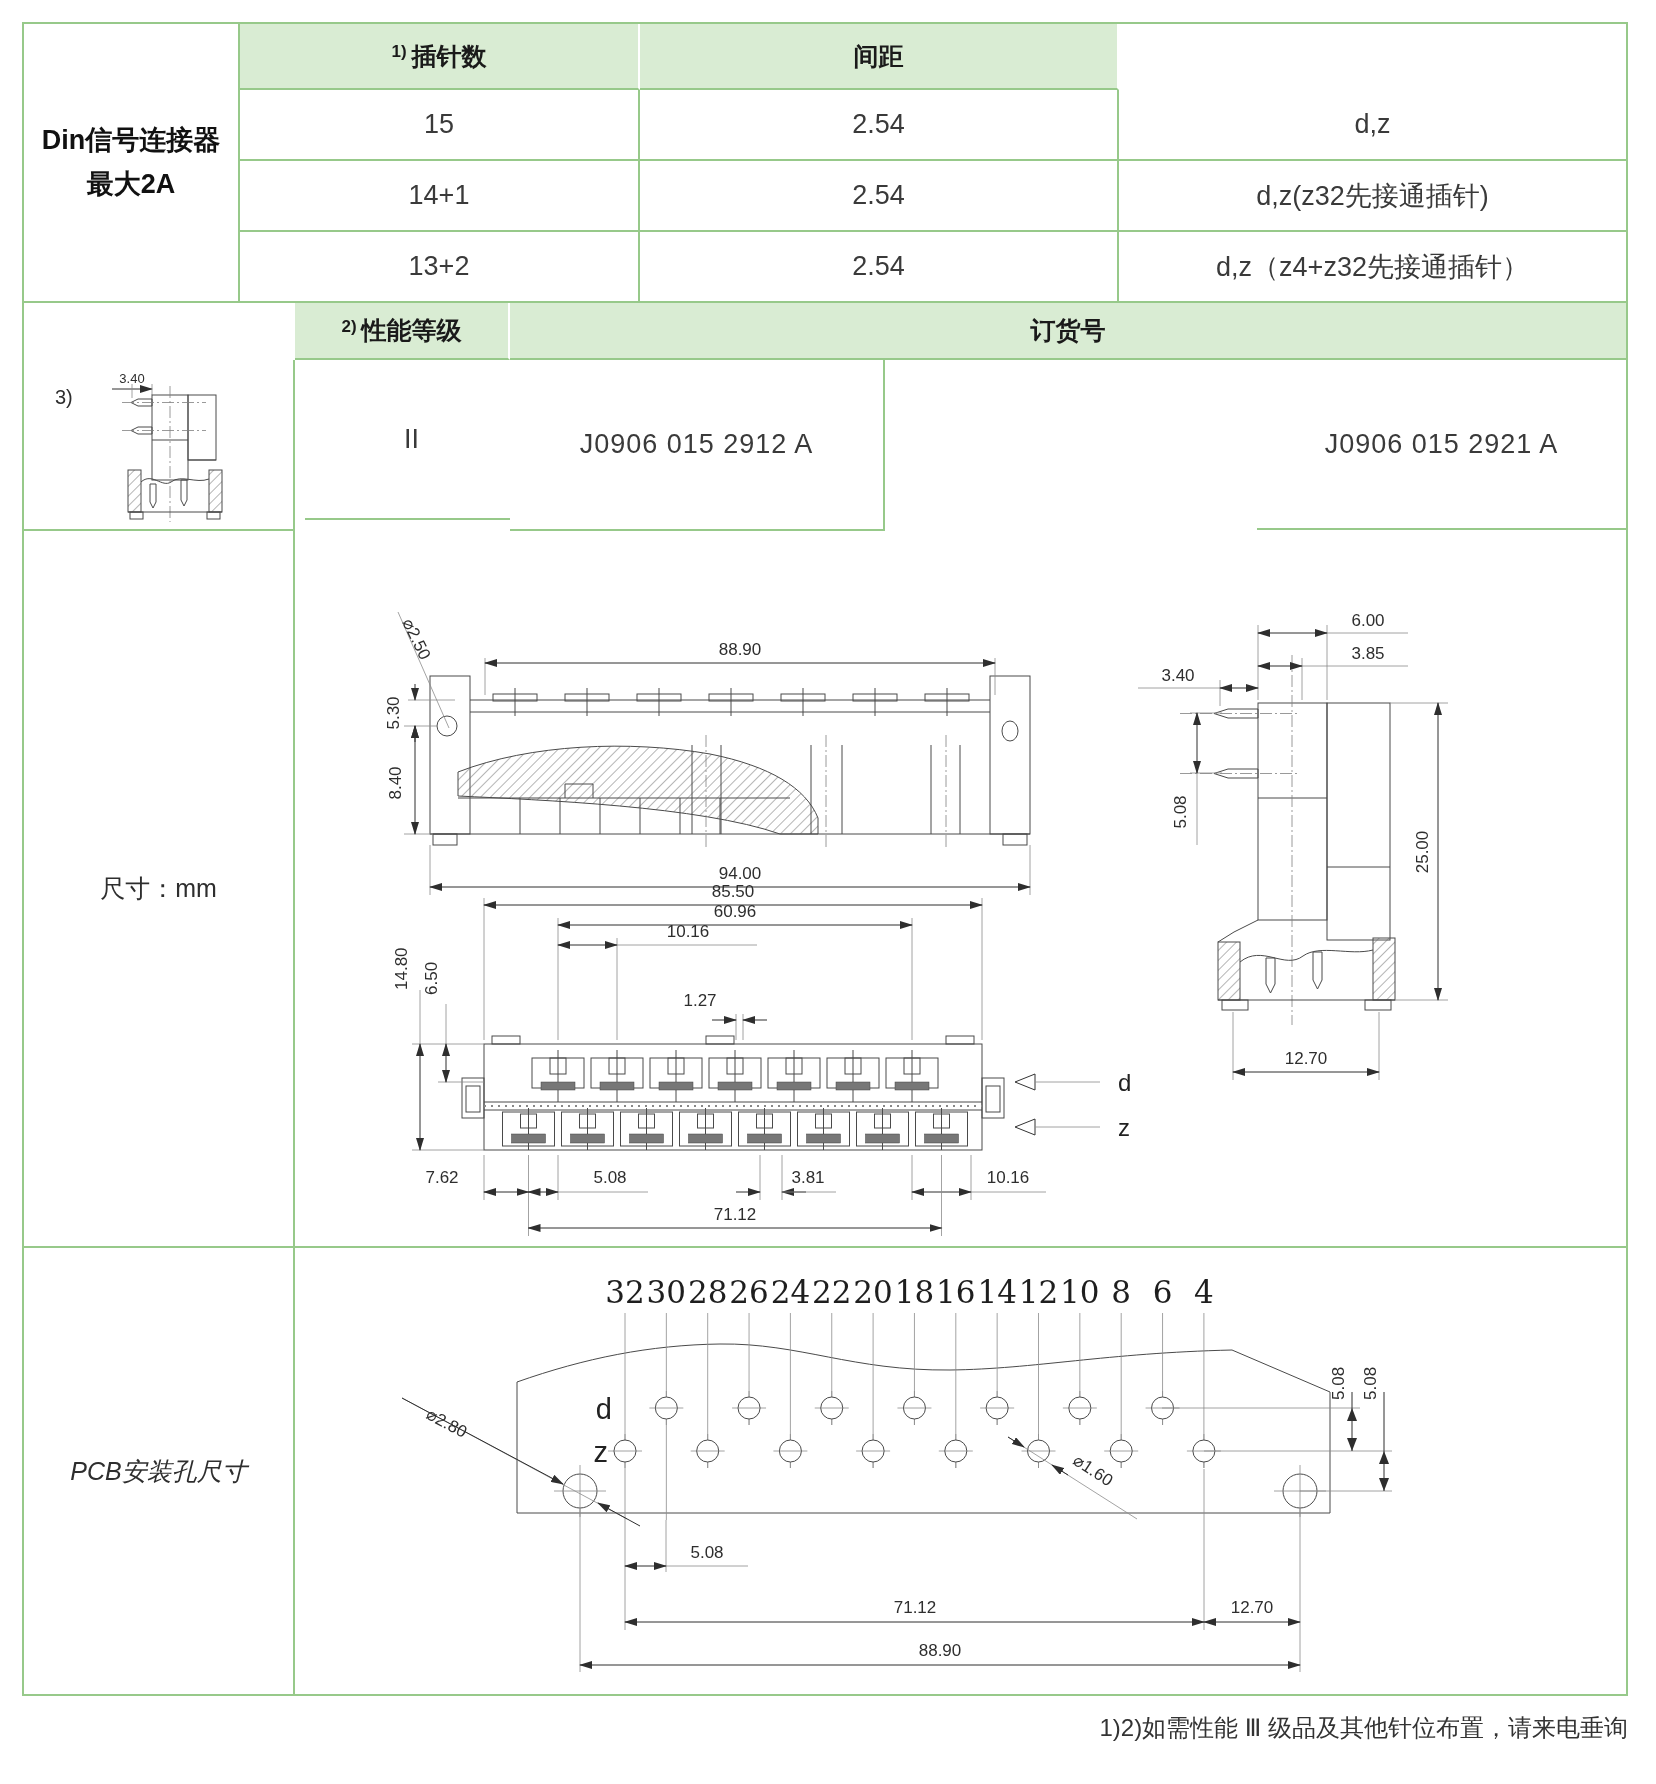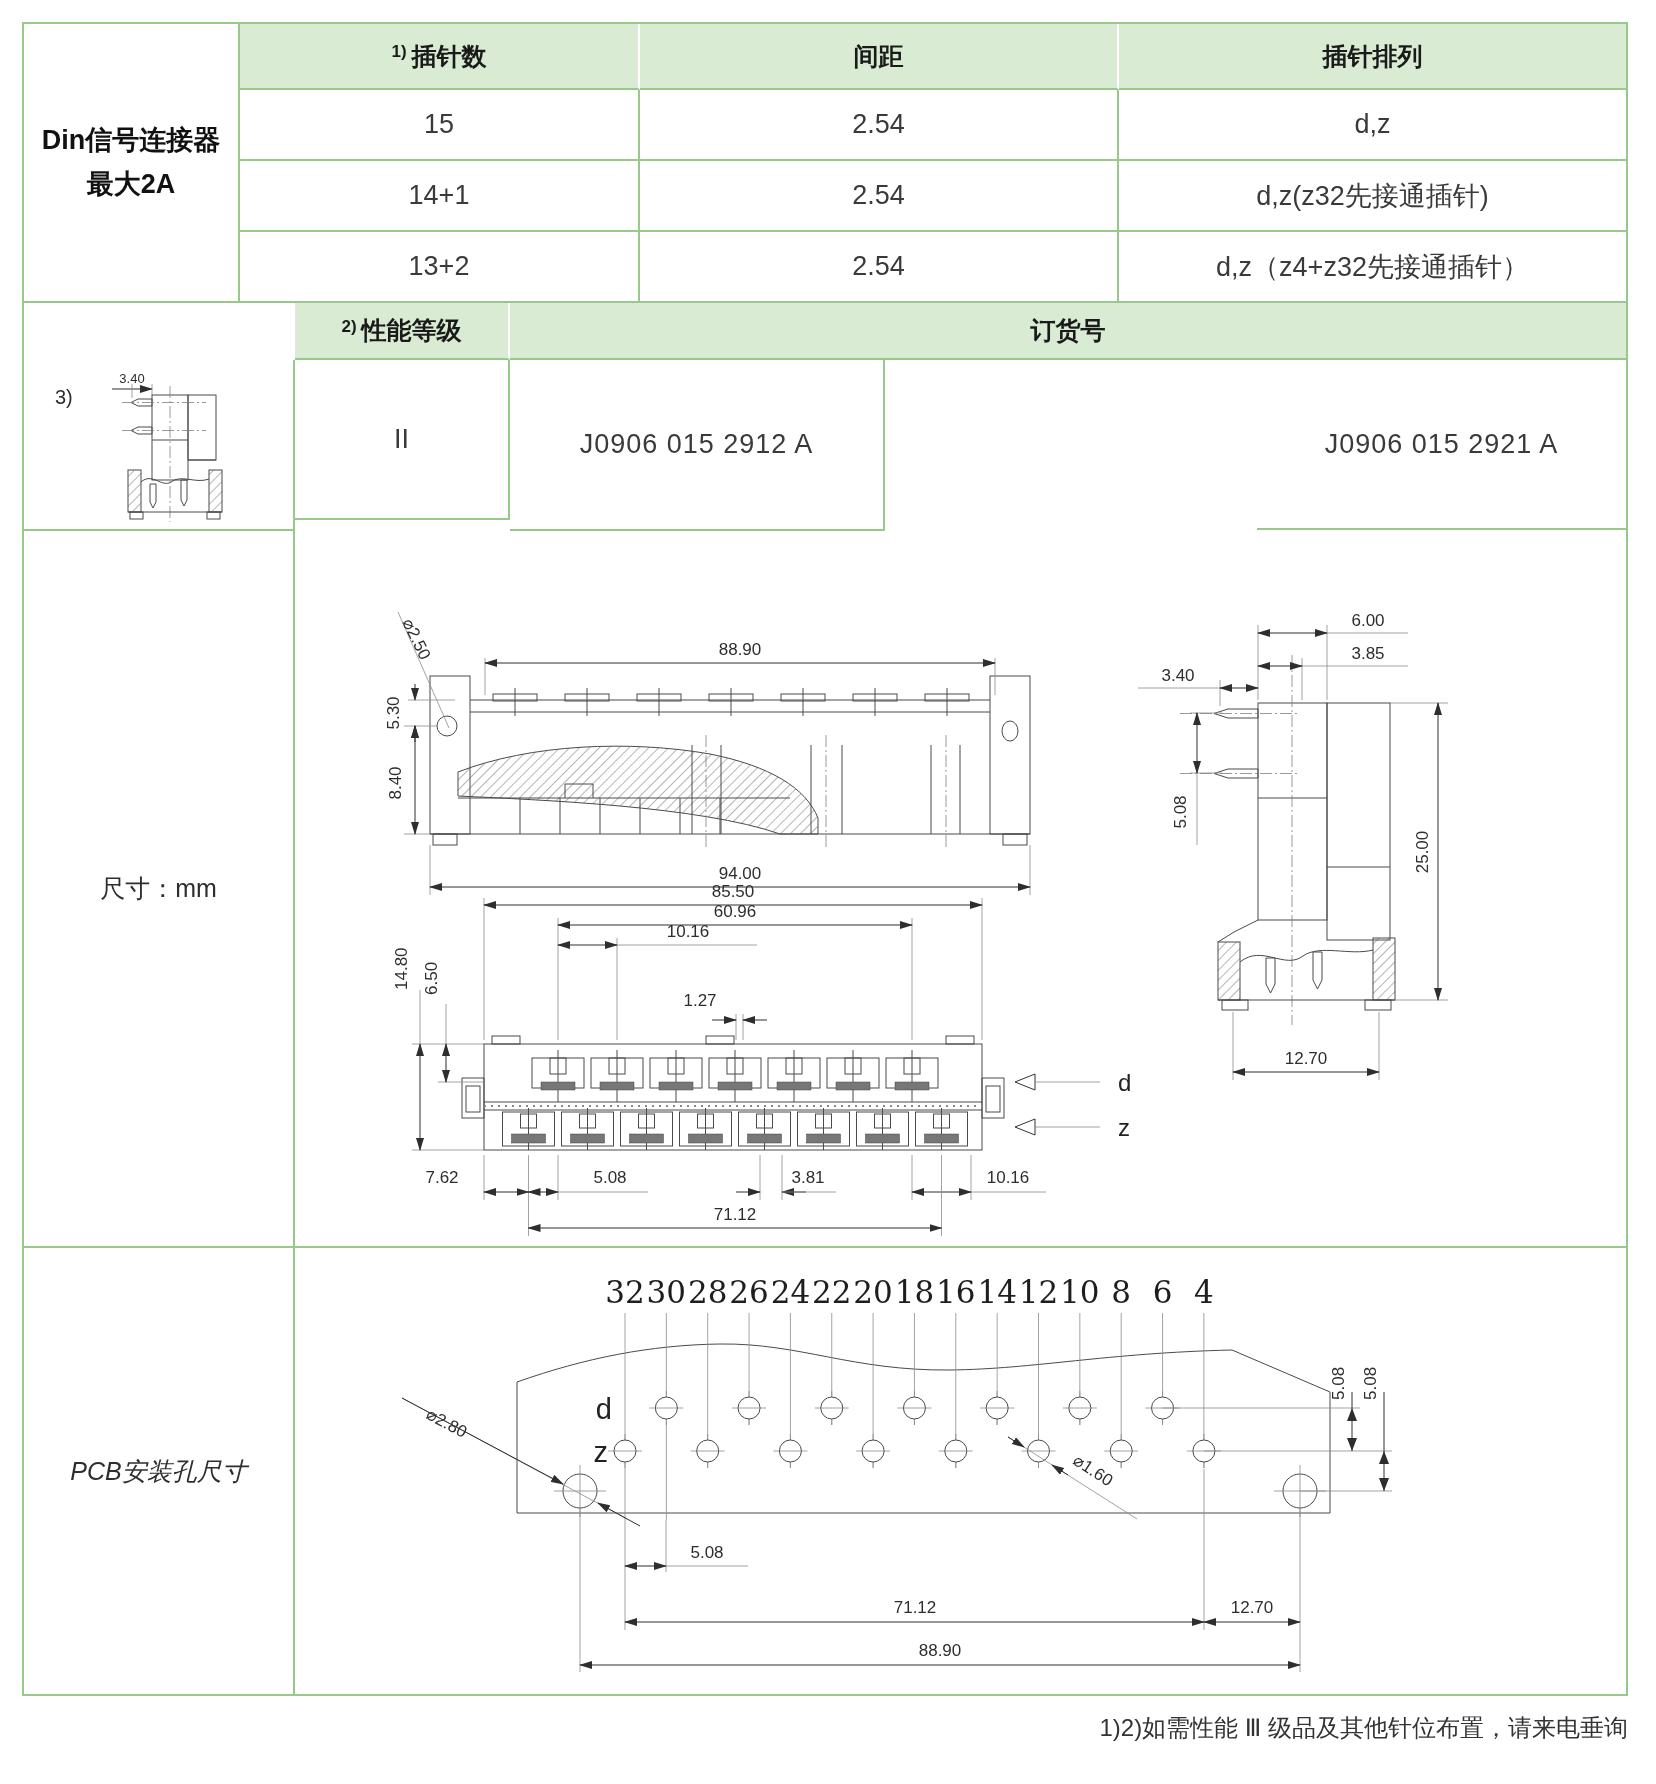--- a/index.html
+++ b/index.html
@@ -42,23 +42,20 @@
         <div>最大2A</div>
       </div>
   </div>
   <div class="cell g" style="left:216px;top:0;width:400px;height:66px">
     <span class="prefix">1)</span>
     <span>插针数</span>
   </div>
   <div class="cell g" style="left:616px;top:0;width:479px;height:66px">
     <span>间距</span>
   </div>
-  <div class="cell g noR" style="left:1095px;top:0;width:507px;height:66px">
-    <span>插针排列</span>
-  </div>
 
   <div class="cell w" style="left:216px;top:66px;width:400px;height:71px">15</div>
   <div class="cell w" style="left:616px;top:66px;width:479px;height:71px">2.54</div>
   <div class="cell w noR" style="left:1095px;top:66px;width:507px;height:71px">d,z</div>
 
   <div class="cell w" style="left:216px;top:137px;width:400px;height:71px">14+1</div>
   <div class="cell w" style="left:616px;top:137px;width:479px;height:71px">2.54</div>
   <div class="cell w noR" style="left:1095px;top:137px;width:507px;height:71px">d,z(z32先接通插针)</div>
 
   <div class="cell w" style="left:216px;top:208px;width:400px;height:71px">13+2</div>
@@ -67,21 +64,21 @@
 
   <div class="cell g" style="left:271px;top:279px;width:215px;height:57px">
     <span class="prefix">2)</span>
     <span>性能等级</span>
   </div>
   <div class="cell g noR" style="left:486px;top:279px;width:1116px;height:57px">
     <span>订货号</span>
   </div>
 
   <div class="cell w" style="left:0;top:336px;width:271px;height:171px"></div>
-  <div class="cell w" style="left:271px;top:336px;width:215px;height:160px">II</div>
+  <div class="cell w" style="left:281px;top:336px;width:215px;height:160px">II</div>
   <div class="cell w ordno" style="left:486px;top:336px;width:375px;height:171px">J0906 015 2912 A</div>
   <div class="cell w ordno noR" style="left:1233px;top:336px;width:369px;height:170px">J0906 015 2921 A</div>
 
   <div class="cell w" style="left:0;top:507px;width:271px;height:717px">
     <span class="seclab">尺寸：mm</span>
   </div>
   <div class="cell w noR" style="left:271px;top:507px;width:1331px;height:717px"></div>
 
   <div class="cell w noB" style="left:0;top:1224px;width:271px;height:446px">
     <span class="seclab">PCB安装孔尺寸</span>

